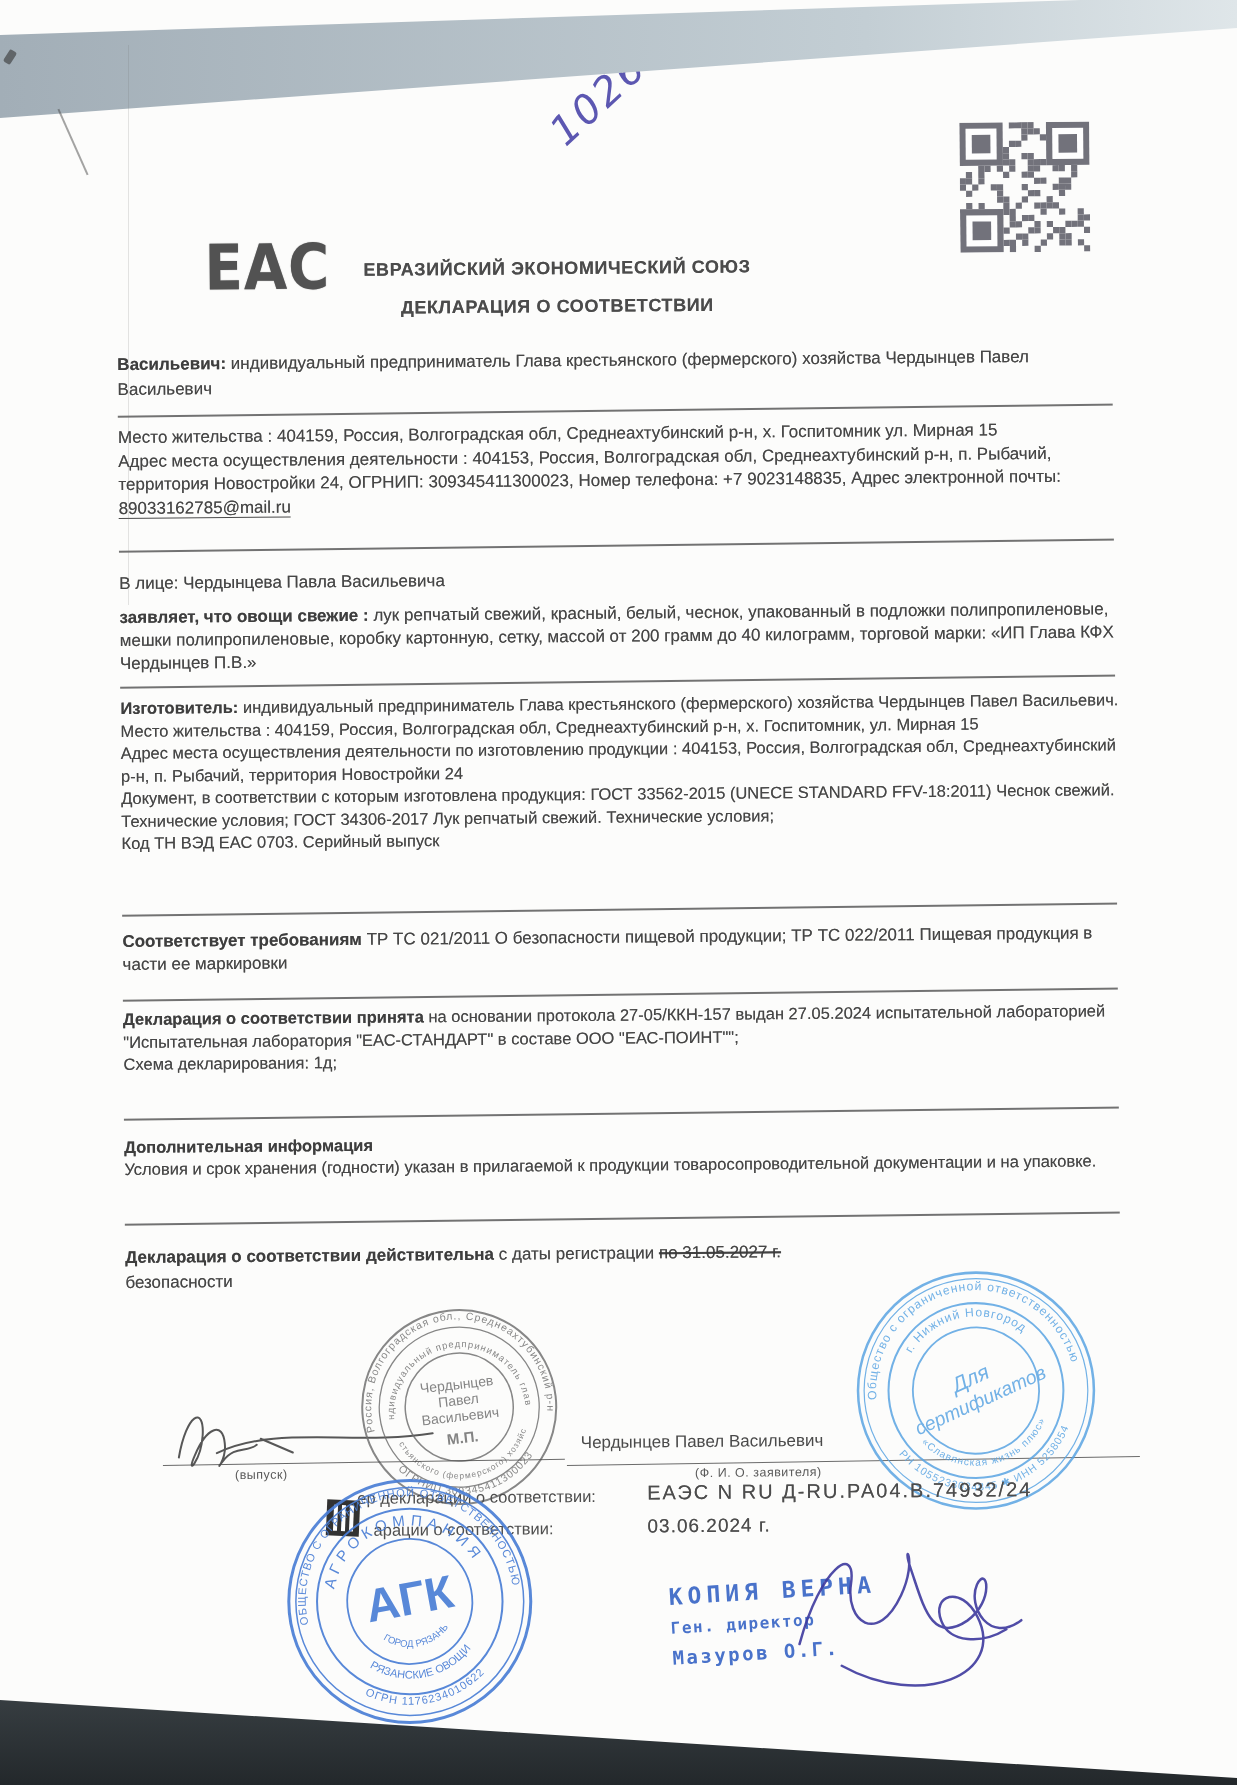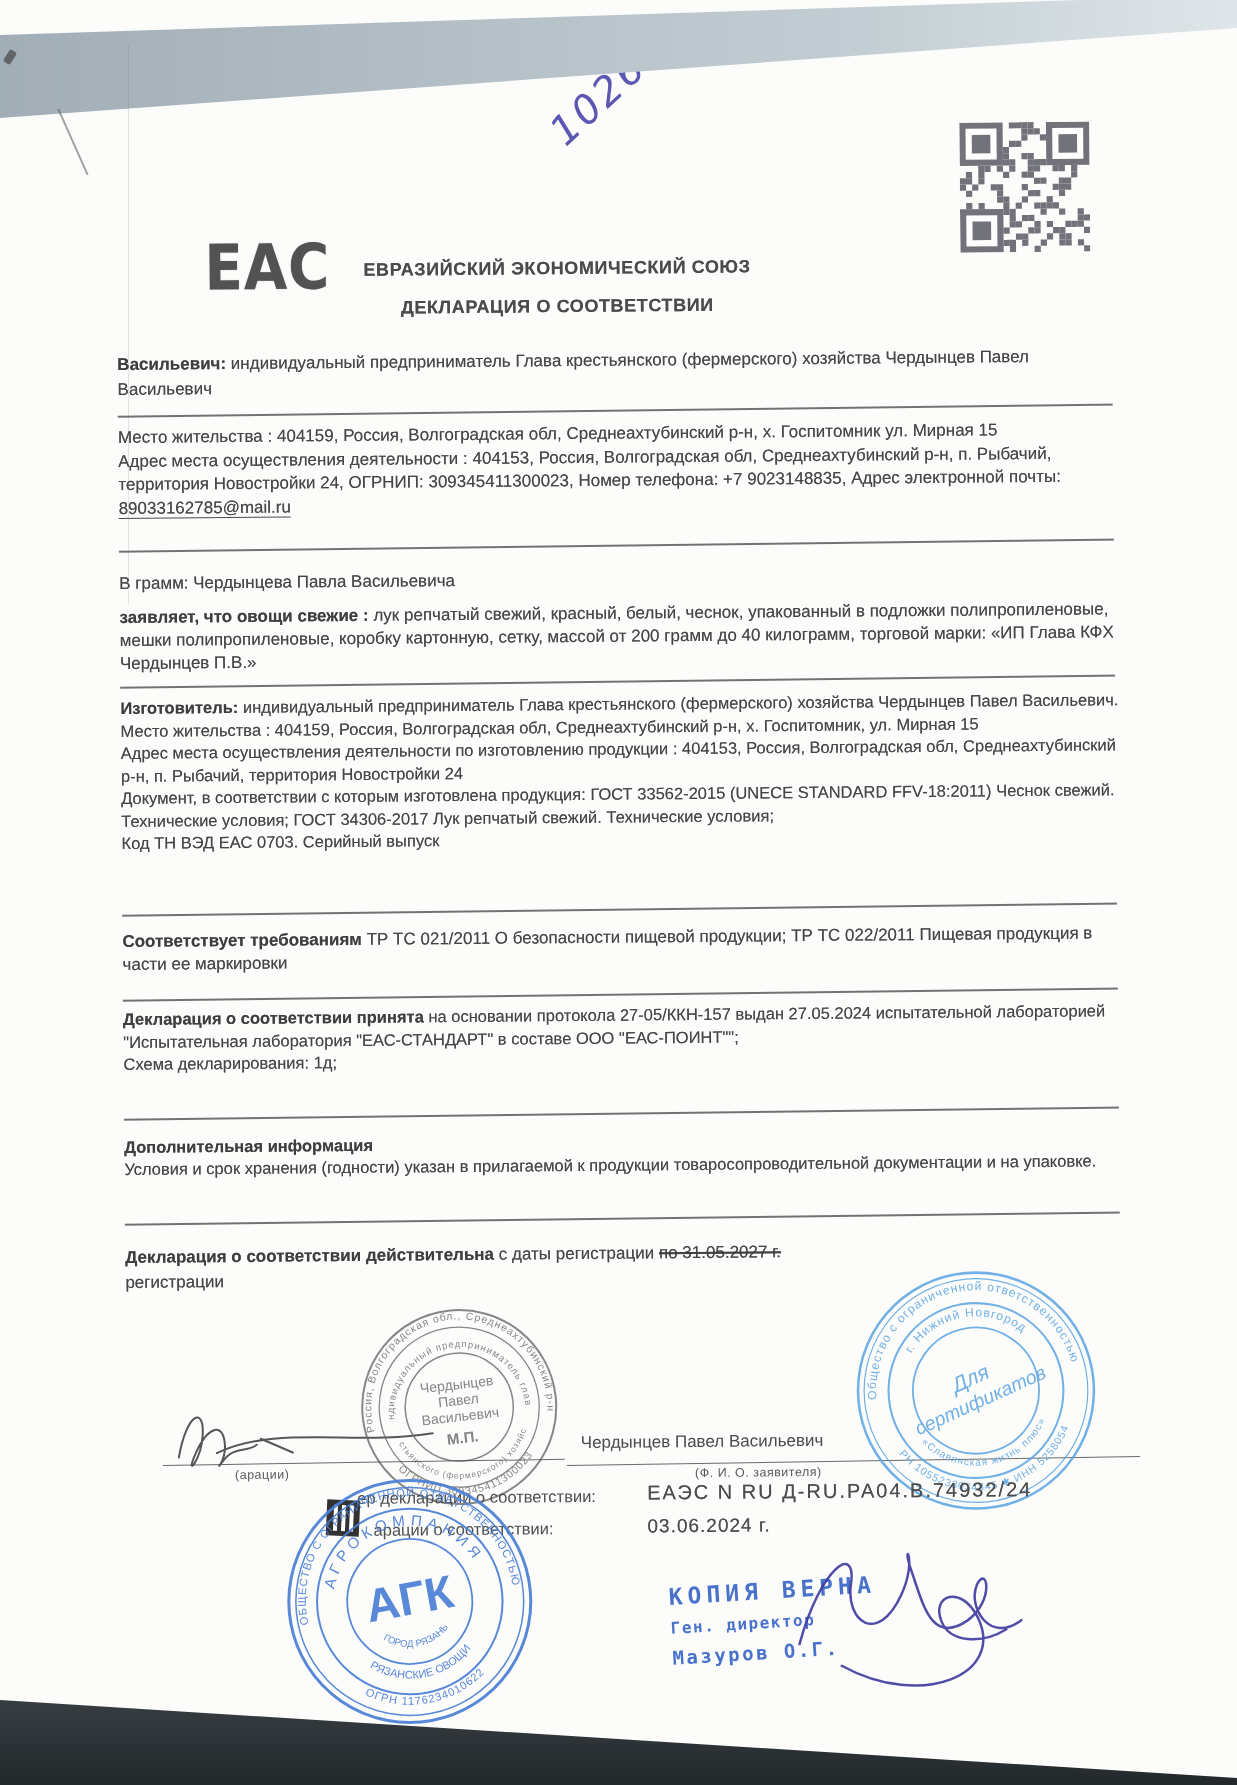--- a/index.html
+++ b/index.html
@@ -182,21 +182,21 @@
     <div class="abs rule" style="top:414px;"></div>
 
     <div class="abs blk" style="top:426px;line-height:23.5px;">
       <p><span>Место жительства</span><span> : 404159, Россия, Волгоградская обл, Среднеахтубинский р-н, х. Госпитомник ул. Мирная 15</span></p>
       <p><span>Адрес места осуществления деятельности</span><span> : 404153, Россия, Волгоградская обл, Среднеахтубинский р-н, п. Рыбачий, территория Новостройки 24, ОГРНИП: 309345411300023, Номер телефона: +7 9023148835, Адрес электронной почты: </span><span class="email">89033162785@mail.ru</span></p>
     </div>
 
     <div class="abs rule" style="top:549px;"></div>
 
     <div class="abs blk" style="top:571px;">
-      <span>В грамм:</span><span> Чердынцева Павла Васильевича</span>
+      <span>В лице:</span><span> Чердынцева Павла Васильевича</span>
     </div>
 
     <div class="abs blk" style="top:606px;line-height:23px;">
       <span class="b">заявляет, что овощи свежие :</span><span> лук репчатый свежий, красный, белый, чеснок, упакованный в подложки полипропиленовые, мешки полипропиленовые, коробку картонную, сетку, массой от 200 грамм до 40 килограмм, торговой марки: «ИП Глава КФХ Чердынцев П.В.»</span>
     </div>
 
     <div class="abs rule" style="top:685px;"></div>
 
     <div class="abs blk" style="top:697px;font-size:16.5px;line-height:22.5px;">
       <p><span class="b">Изготовитель:</span><span> индивидуальный предприниматель Глава крестьянского (фермерского) хозяйства Чердынцев Павел Васильевич. Место жительства : 404159, Россия, Волгоградская обл, Среднеахтубинский р-н, х. Госпитомник, ул. Мирная 15</span></p>
@@ -222,21 +222,21 @@
 
     <div class="abs blk" style="top:1136px;font-size:16.5px;line-height:22px;">
       <p class="b">Дополнительная информация</p>
       <p>Условия и срок хранения (годности) указан в прилагаемой к продукции товаросопроводительной документации и на упаковке.</p>
     </div>
 
     <div class="abs rule" style="top:1222px;"></div>
 
     <div class="abs blk" style="top:1245px;">
       <span class="b">Декларация о соответствии действительна</span><span> с даты регистрации </span><span class="struck">по 31.05.2027 г.</span><br>
-      <span>регистрации</span>
+      <span>безопасности</span>
     </div>
 
     <div class="abs" style="left:160px;top:1398px;">
       <svg width="300" height="85" viewBox="0 0 300 85" fill="none" stroke="#3b3b3b" stroke-width="2" opacity=".85" stroke-linecap="round">
         <path d="M14,60 C22,16 40,8 38,38 C36,64 20,80 30,58 C42,30 58,24 60,46 C62,64 48,76 58,64 C70,48 82,56 92,48"></path>
         <path d="M52,56 C110,28 190,50 268,38"></path>
         <path d="M96,42 L128,56"></path>
       </svg>
     </div>
 
@@ -262,21 +262,21 @@
         <g fill="#6a6a6a" text-anchor="middle" font-family="Liberation Serif,serif">
           <text x="110" y="92" font-size="14">Чердынцев</text>
           <text x="110" y="108" font-size="14">Павел</text>
           <text x="110" y="124" font-size="14">Васильевич</text>
           <text x="110" y="146" font-size="15" font-weight="bold">М.П.</text>
         </g>
       </svg>
     </div>
 
     <div class="abs sigline" style="left:158px;top:1464px;width:402px;transform:rotate(-.4deg);"></div>
-    <div class="abs cap" style="left:230px;top:1469px;">(арации)</div>
+    <div class="abs cap" style="left:230px;top:1469px;">(выпуск)</div>
 
     <div class="abs fio" style="left:576px;top:1437px;">Чердынцев Павел Васильевич</div>
     <div class="abs sigline" style="left:562px;top:1467px;width:573px;transform:rotate(-.4deg);"></div>
     <div class="abs cap" style="left:690px;top:1471px;">(Ф. И. О. заявителя)</div>
 
     <div class="abs" style="left:850px;top:1276px;transform:rotate(-10deg);opacity:.85;">
       <svg width="244" height="244" viewBox="0 0 240 240">
         <defs>
           <path id="c1t" d="M28,153 A98,98 0 1 1 212,153"></path>
           <path id="c1b" d="M35,169 A98,98 0 0 0 205,169"></path>

